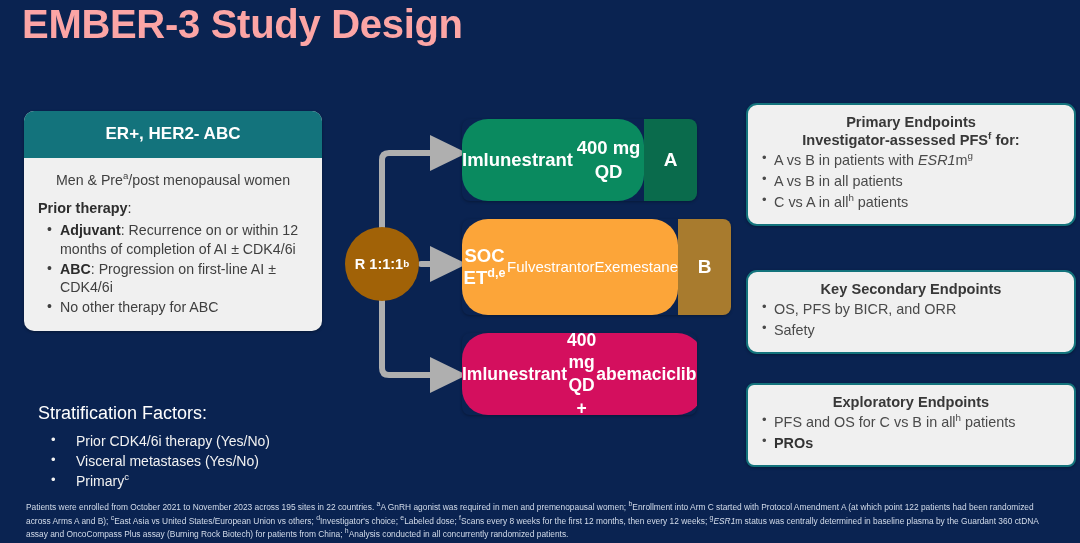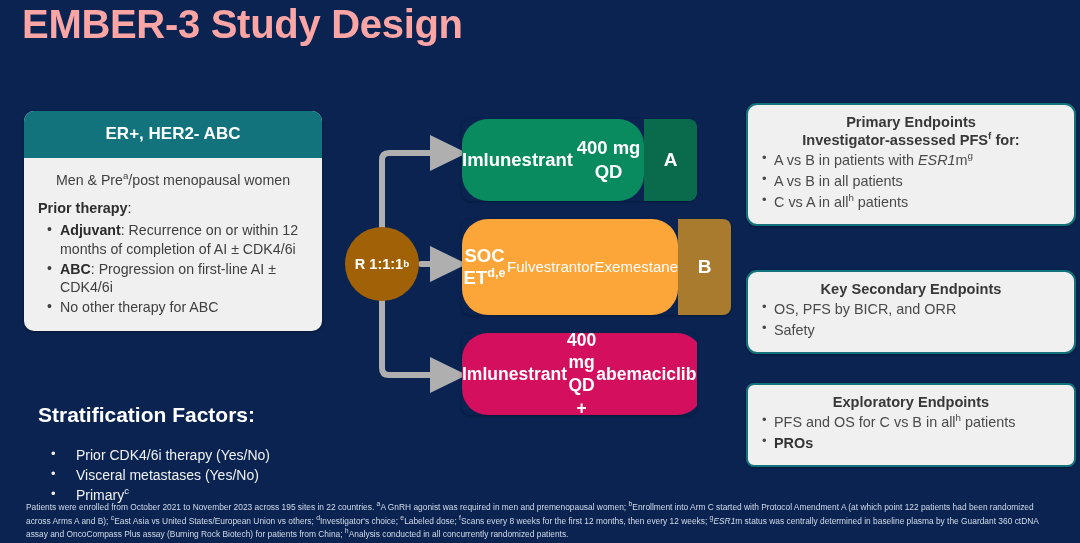--- a/index.html
+++ b/index.html
@@ -94,23 +94,23 @@
 
   
   .strat {
     position: absolute;
     left: 38px;
     top: 403px;
     color: #FFFFFF;
     width: 300px;
   }
   .strat-title {
-    font-size: 21px;
-    font-weight: bold;
-    margin-bottom: 19px;
+    font-size: 18px;
+    font-weight: normal;
+    margin-bottom: 8px;
   }
   ul.strat-list {
     margin: 0;
     padding: 0;
     list-style: none;
   }
   ul.strat-list li {
     position: relative;
     padding-left: 38px;
     font-size: 14px;

